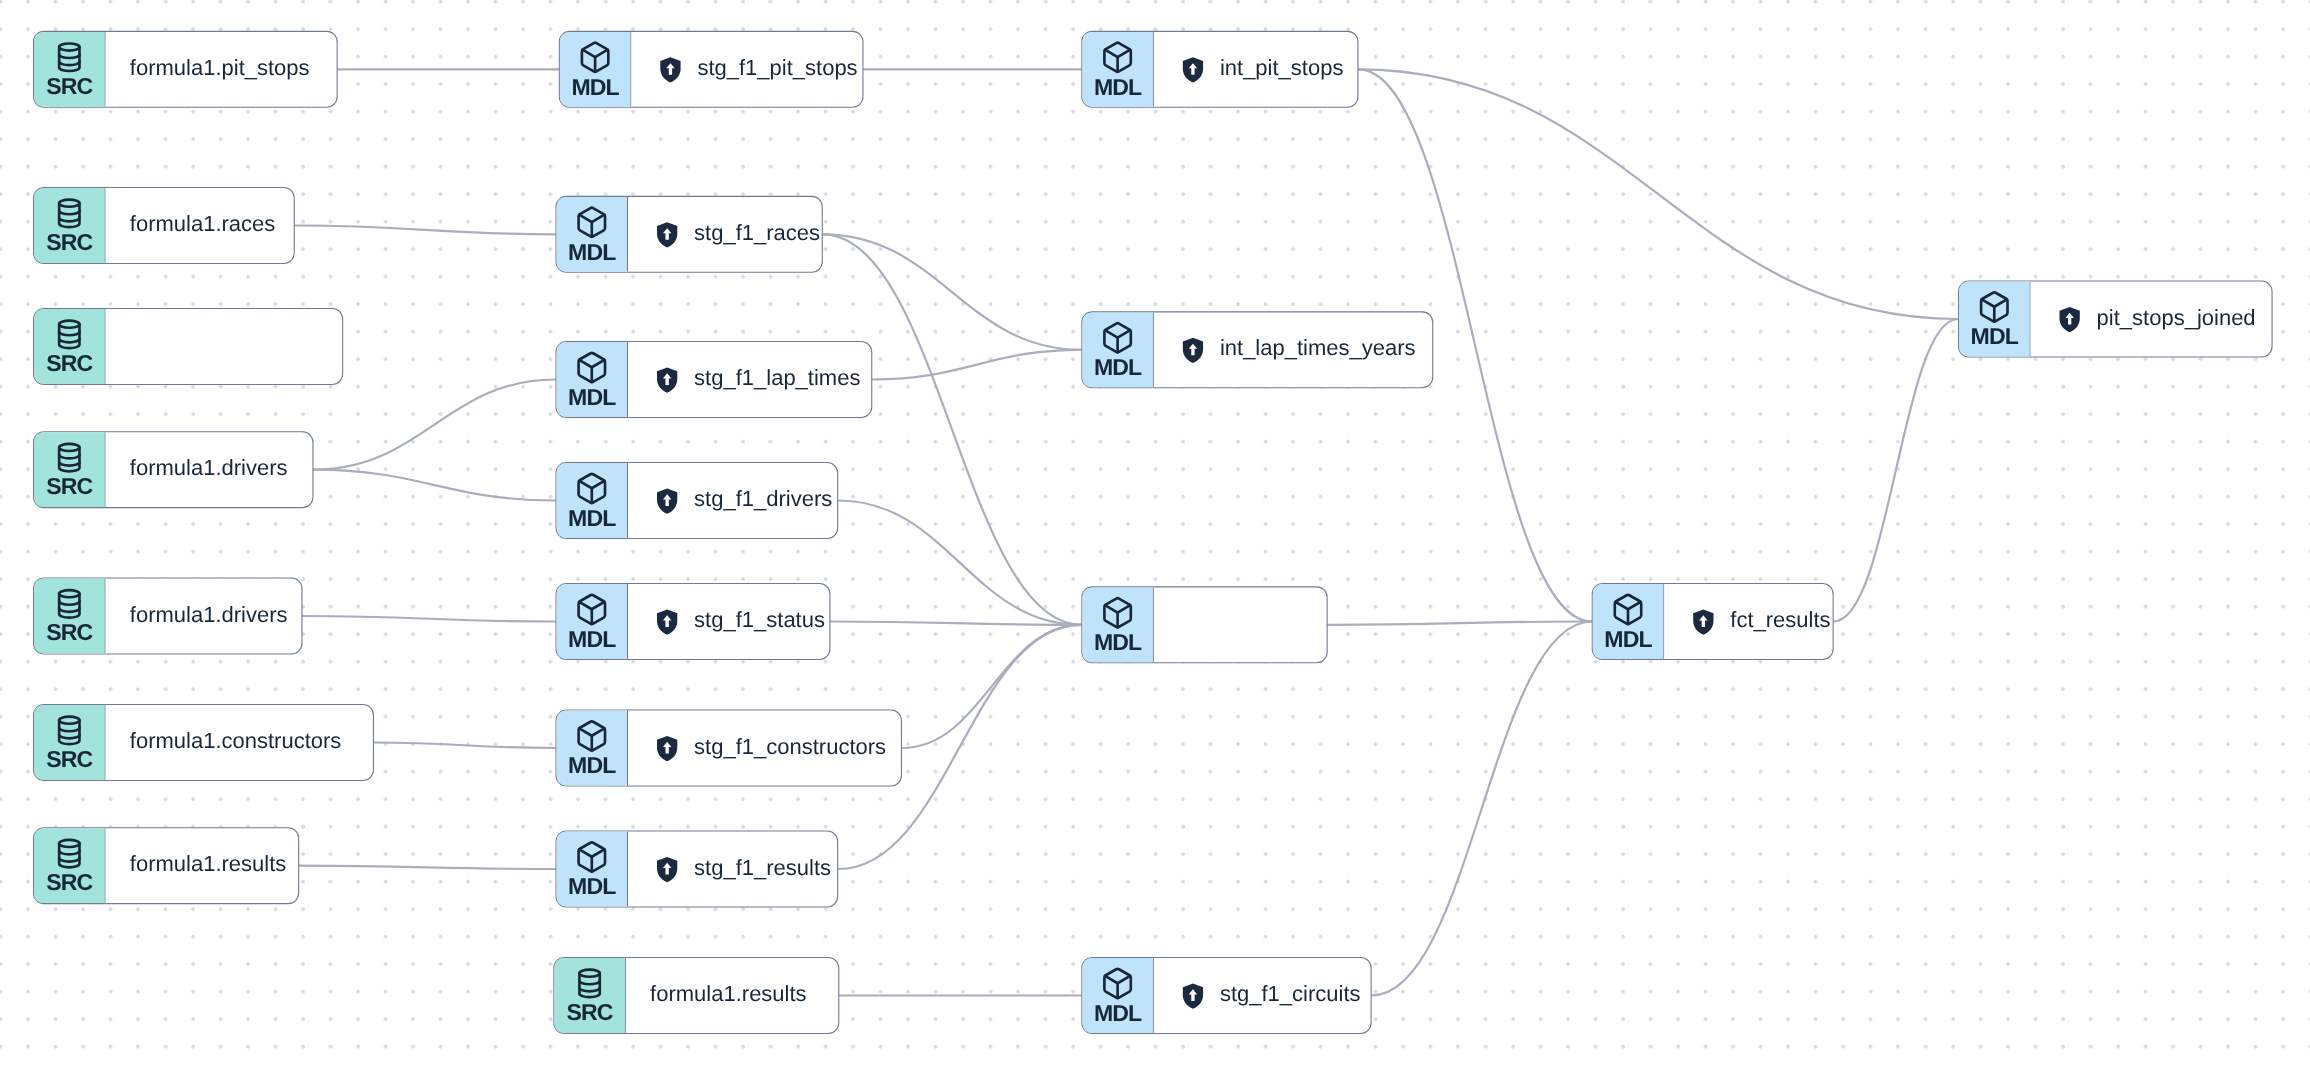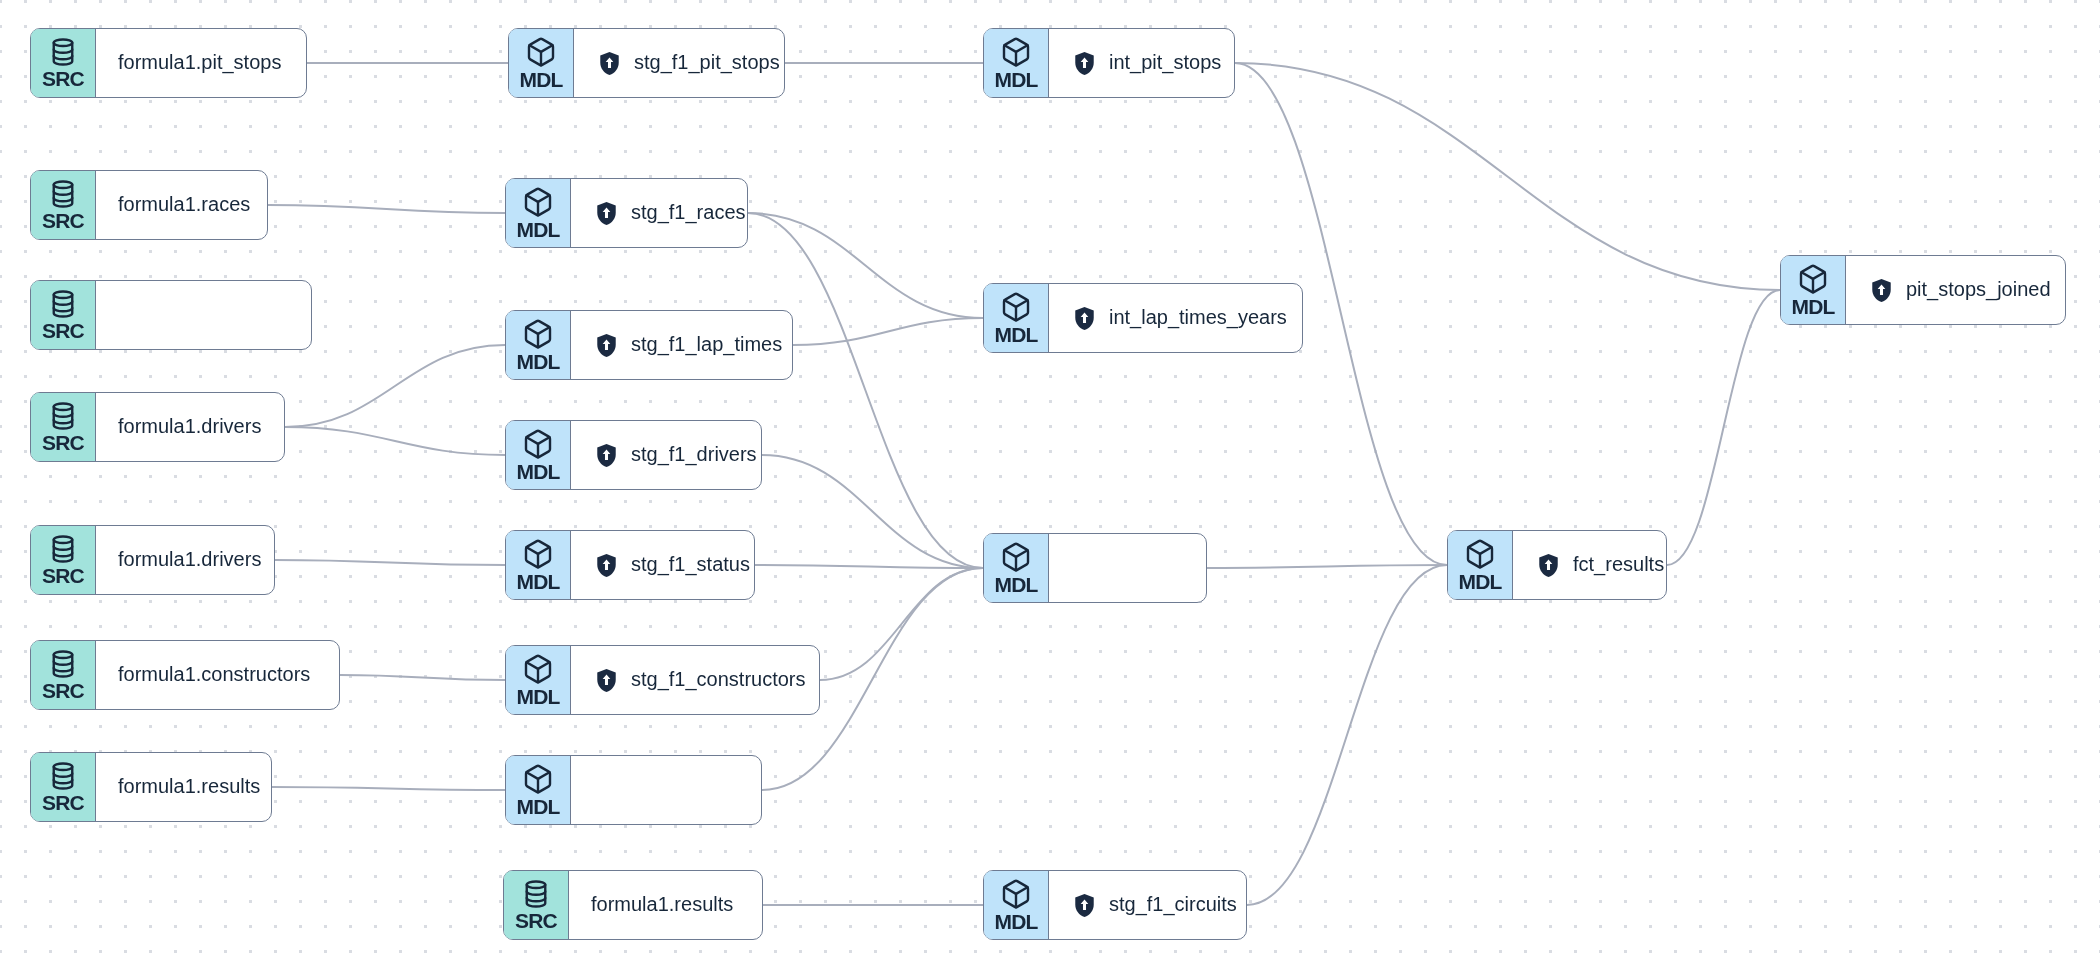--- a/index.html
+++ b/index.html
@@ -339,20 +339,27 @@
     </div>
     <div class="node" style="left: 505px; top: 755px; width: 257px;">
       <div class="badge model" style="background: rgb(191, 227, 250);">
         <svg width="32" height="32" viewBox="0 0 24 24" fill="none" stroke="#17273a" stroke-width="1.8" stroke-linecap="round" stroke-linejoin="round">
   <path d="M21 16V8a1.8 1.8 0 0 0-.9-1.56l-7.2-4.1a1.8 1.8 0 0 0-1.8 0l-7.2 4.1A1.8 1.8 0 0 0 3 8v8a1.8 1.8 0 0 0 .9 1.56l7.2 4.1a1.8 1.8 0 0 0 1.8 0l7.2-4.1A1.8 1.8 0 0 0 21 16z"></path>
   <polyline points="3.4 6.9 12 11.9 20.6 6.9"></polyline>
   <line x1="12" y1="22" x2="12" y2="11.9"></line>
         </svg>
         <span class="badge-label">MDL</span>
       </div>
+      <div class="node-body">
+        <svg width="27" height="27" viewBox="0 0 24 24">
+  <path fill="#1b2a41" d="M12 1.8 L20.2 4.9 V11 c0 5.3-3.45 9.6-8.2 11.3 C7.25 20.6 3.8 16.3 3.8 11 V4.9 Z"></path>
+  <path fill="#ffffff" d="M12 6.6 L15.4 10.7 H13.35 V16 H10.65 V10.7 H8.6 Z"></path>
+        </svg>
+        <span class="node-label">stg_f1_results</span>
+      </div>
     </div>
     <div class="node" style="left: 503px; top: 870px; width: 260px;">
       <div class="badge source" style="background: rgb(162, 227, 220);">
         <svg width="30" height="30" viewBox="0 0 24 24" fill="none" stroke="#17273a" stroke-width="1.9" stroke-linecap="round" stroke-linejoin="round">
   <ellipse cx="12" cy="4.6" rx="7.4" ry="2.6"></ellipse>
   <path d="M4.6 4.6 v14.8 c0 1.45 3.3 2.6 7.4 2.6 s7.4-1.15 7.4-2.6 V4.6"></path>
   <path d="M4.6 10 c0 1.45 3.3 2.6 7.4 2.6 s7.4-1.15 7.4-2.6"></path>
   <path d="M4.6 15.2 c0 1.45 3.3 2.6 7.4 2.6 s7.4-1.15 7.4-2.6"></path>
         </svg>
         <span class="badge-label">SRC</span>

